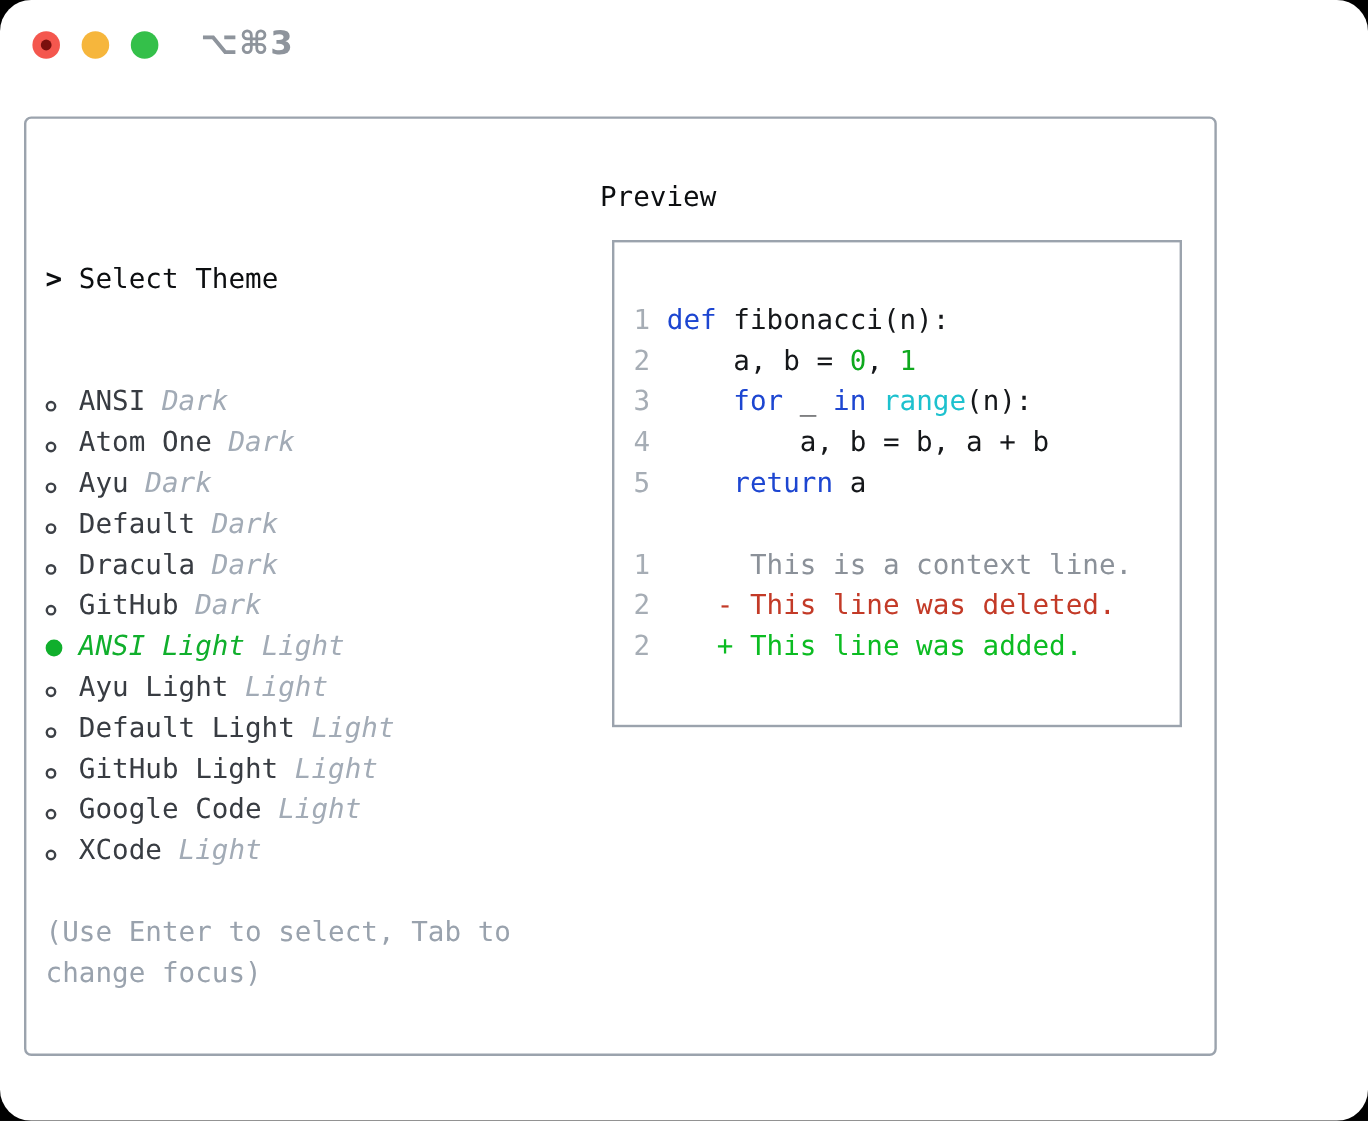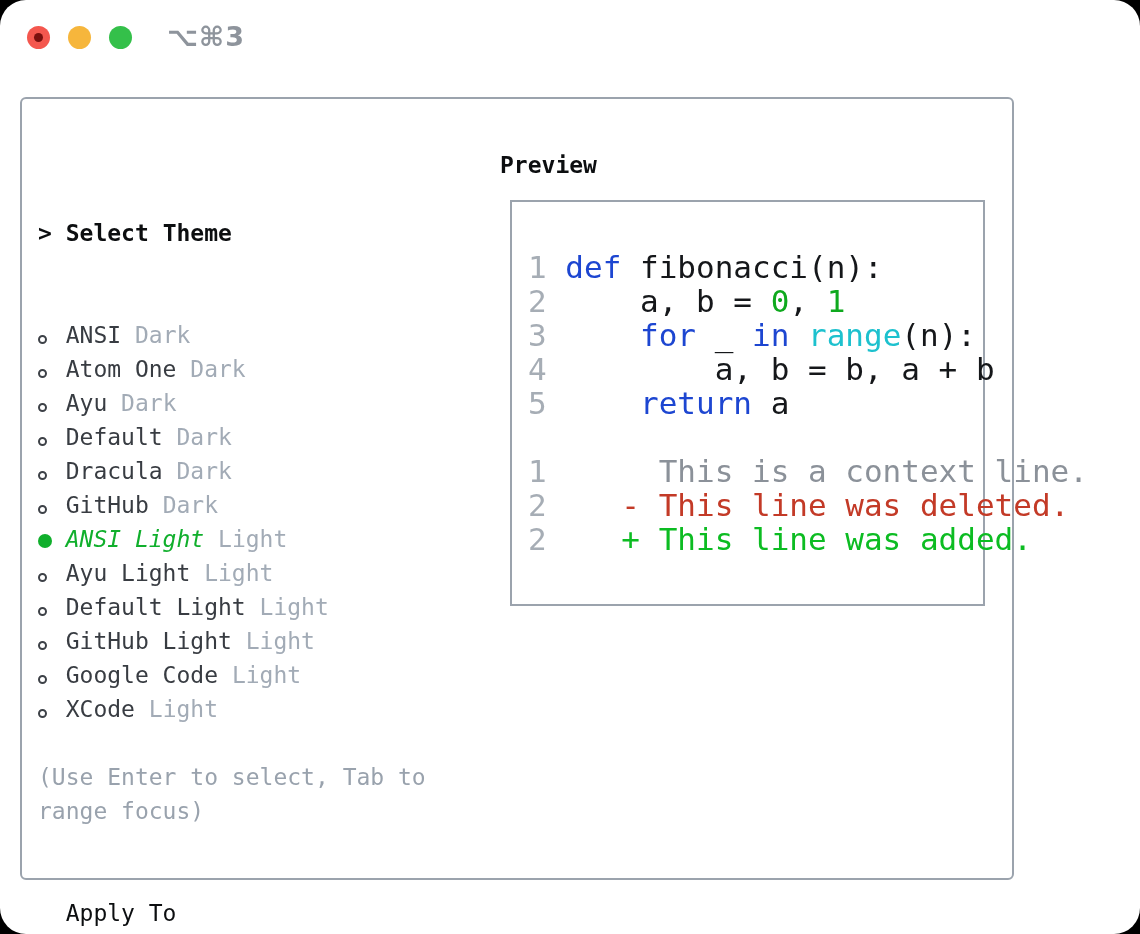--- a/index.html
+++ b/index.html
@@ -62,56 +62,56 @@
     background: #fff;
   }
   .left-col {
     position: absolute; left: 16px; top: 49px;
     font-size: 23px; line-height: 34px; white-space: pre;
     color: var(--text-dark);
   }
   .row { height: 34px; }
   .spacer { height: 34px; }
   .caret { font-weight: bold; color: var(--text-black); }
-  .hdr { font-weight: bold; color: var(--text-black); }
+  .hdr { font-weight: normal; color: var(--text-black); }
   .slot { display: inline-block; width: 2ch; }
   .radio-outline {
     display: inline-block; width: 9px; height: 9px;
     border: 2px solid #3d4147; border-radius: 50%;
     vertical-align: -1px;
   }
   .radio-filled {
     display: inline-block; width: 14px; height: 14px;
     background: var(--accent-green); border-radius: 50%;
     vertical-align: -1px;
   }
   .nm { color: var(--text-dark); }
   .nm.selected { color: var(--accent-green); font-style: italic; }
-  .tag { color: var(--tag-gray); }
+  .tag { color: var(--tag-gray); font-style: italic; }
   .apply-hdr { color: var(--text-black); padding-left: 2ch; }
   .hint {
     position: absolute; left: 16px; top: 661px; width: 430px;
     font-size: 23px; line-height: 34px;
     color: var(--hint-gray); white-space: normal;
   }
   
   .preview-title {
     position: absolute; left: 478px; top: 49px;
-    font-size: 23px; line-height: 34px; font-weight: bold;
+    font-size: 23px; line-height: 34px; font-weight: normal;
     color: var(--text-black);
   }
   .preview-box {
     position: absolute; left: 488px; top: 101px;
     width: 475px; height: 406px;
     border: 2px solid var(--border-gray);
     background: #fff;
   }
   .code {
     position: absolute; left: 16px; top: 48px;
-    font-size: 31px; line-height: 34px; white-space: pre;
+    font-size: 23px; line-height: 34px; white-space: pre;
   }
   .pline { height: 34px; }
   .ln { color: var(--ln-gray); }
   .tk-plain   { color: var(--plain-code); }
   .tk-kw      { color: var(--kw-blue); }
   .tk-builtin { color: var(--builtin-cyan); text-align: right; }
   .tk-num     { color: var(--num-green); }
   .tk-context { color: var(--ctx-gray); }
   .tk-deleted { color: var(--del-red); }
   .tk-added   { color: var(--add-green); }
@@ -129,25 +129,24 @@
     <div class="light green"></div>
   </div>
   <div class="win-title">⌥⌘3</div>
 
   <div class="main-box">
 
     <div class="left-col">
       <div class="row"><span class="caret">&gt; </span><span class="hdr">Select Theme</span></div>
       <div id="theme-list"><div class="row"><span class="slot"><span class="radio-outline"></span></span><span class="nm">ANSI</span> <span class="tag">Dark</span></div><div class="row"><span class="slot"><span class="radio-outline"></span></span><span class="nm">Atom One</span> <span class="tag">Dark</span></div><div class="row"><span class="slot"><span class="radio-outline"></span></span><span class="nm">Ayu</span> <span class="tag">Dark</span></div><div class="row"><span class="slot"><span class="radio-outline"></span></span><span class="nm">Default</span> <span class="tag">Dark</span></div><div class="row"><span class="slot"><span class="radio-outline"></span></span><span class="nm">Dracula</span> <span class="tag">Dark</span></div><div class="row"><span class="slot"><span class="radio-outline"></span></span><span class="nm">GitHub</span> <span class="tag">Dark</span></div><div class="row"><span class="slot"><span class="radio-filled"></span></span><span class="nm selected">ANSI Light</span> <span class="tag">Light</span></div><div class="row"><span class="slot"><span class="radio-outline"></span></span><span class="nm">Ayu Light</span> <span class="tag">Light</span></div><div class="row"><span class="slot"><span class="radio-outline"></span></span><span class="nm">Default Light</span> <span class="tag">Light</span></div><div class="row"><span class="slot"><span class="radio-outline"></span></span><span class="nm">GitHub Light</span> <span class="tag">Light</span></div><div class="row"><span class="slot"><span class="radio-outline"></span></span><span class="nm">Google Code</span> <span class="tag">Light</span></div><div class="row"><span class="slot"><span class="radio-outline"></span></span><span class="nm">XCode</span> <span class="tag">Light</span></div></div>
       <div class="spacer"></div>
-      <div class="row apply-hdr">Apply To</div>
       
     </div>
 
-    <div class="hint">(Use Enter to select, Tab to range focus)</div>
+    <div class="hint">(Use Enter to select, Tab to change focus)</div>
 
     <div class="preview-title">Preview</div>
     <div class="preview-box">
       <div class="code" id="code-block"><div class="pline"><span class="ln">1</span> <span class="tk-kw">def</span><span class="tk-plain"> fibonacci(n):</span></div><div class="pline"><span class="ln">2</span> <span class="tk-plain">    a, b = </span><span class="tk-num">0</span><span class="tk-plain">, </span><span class="tk-num">1</span></div><div class="pline"><span class="ln">3</span> <span class="tk-plain">    </span><span class="tk-kw">for</span><span class="tk-plain"> _ </span><span class="tk-kw">in</span><span class="tk-plain"> </span><span class="tk-builtin">range</span><span class="tk-plain">(n):</span></div><div class="pline"><span class="ln">4</span> <span class="tk-plain">        a, b = b, a + b</span></div><div class="pline"><span class="ln">5</span> <span class="tk-plain">    </span><span class="tk-kw">return</span><span class="tk-plain"> a</span></div><div class="pline"><span class="ln"></span></div><div class="pline"><span class="ln">1</span> <span class="tk-context">     This is a context line.</span></div><div class="pline"><span class="ln">2</span> <span class="tk-deleted">   - This line was deleted.</span></div><div class="pline"><span class="ln">2</span> <span class="tk-added">   + This line was added.</span></div></div>
     </div>
 
   </div>
 </div>
 
 </body></html>

